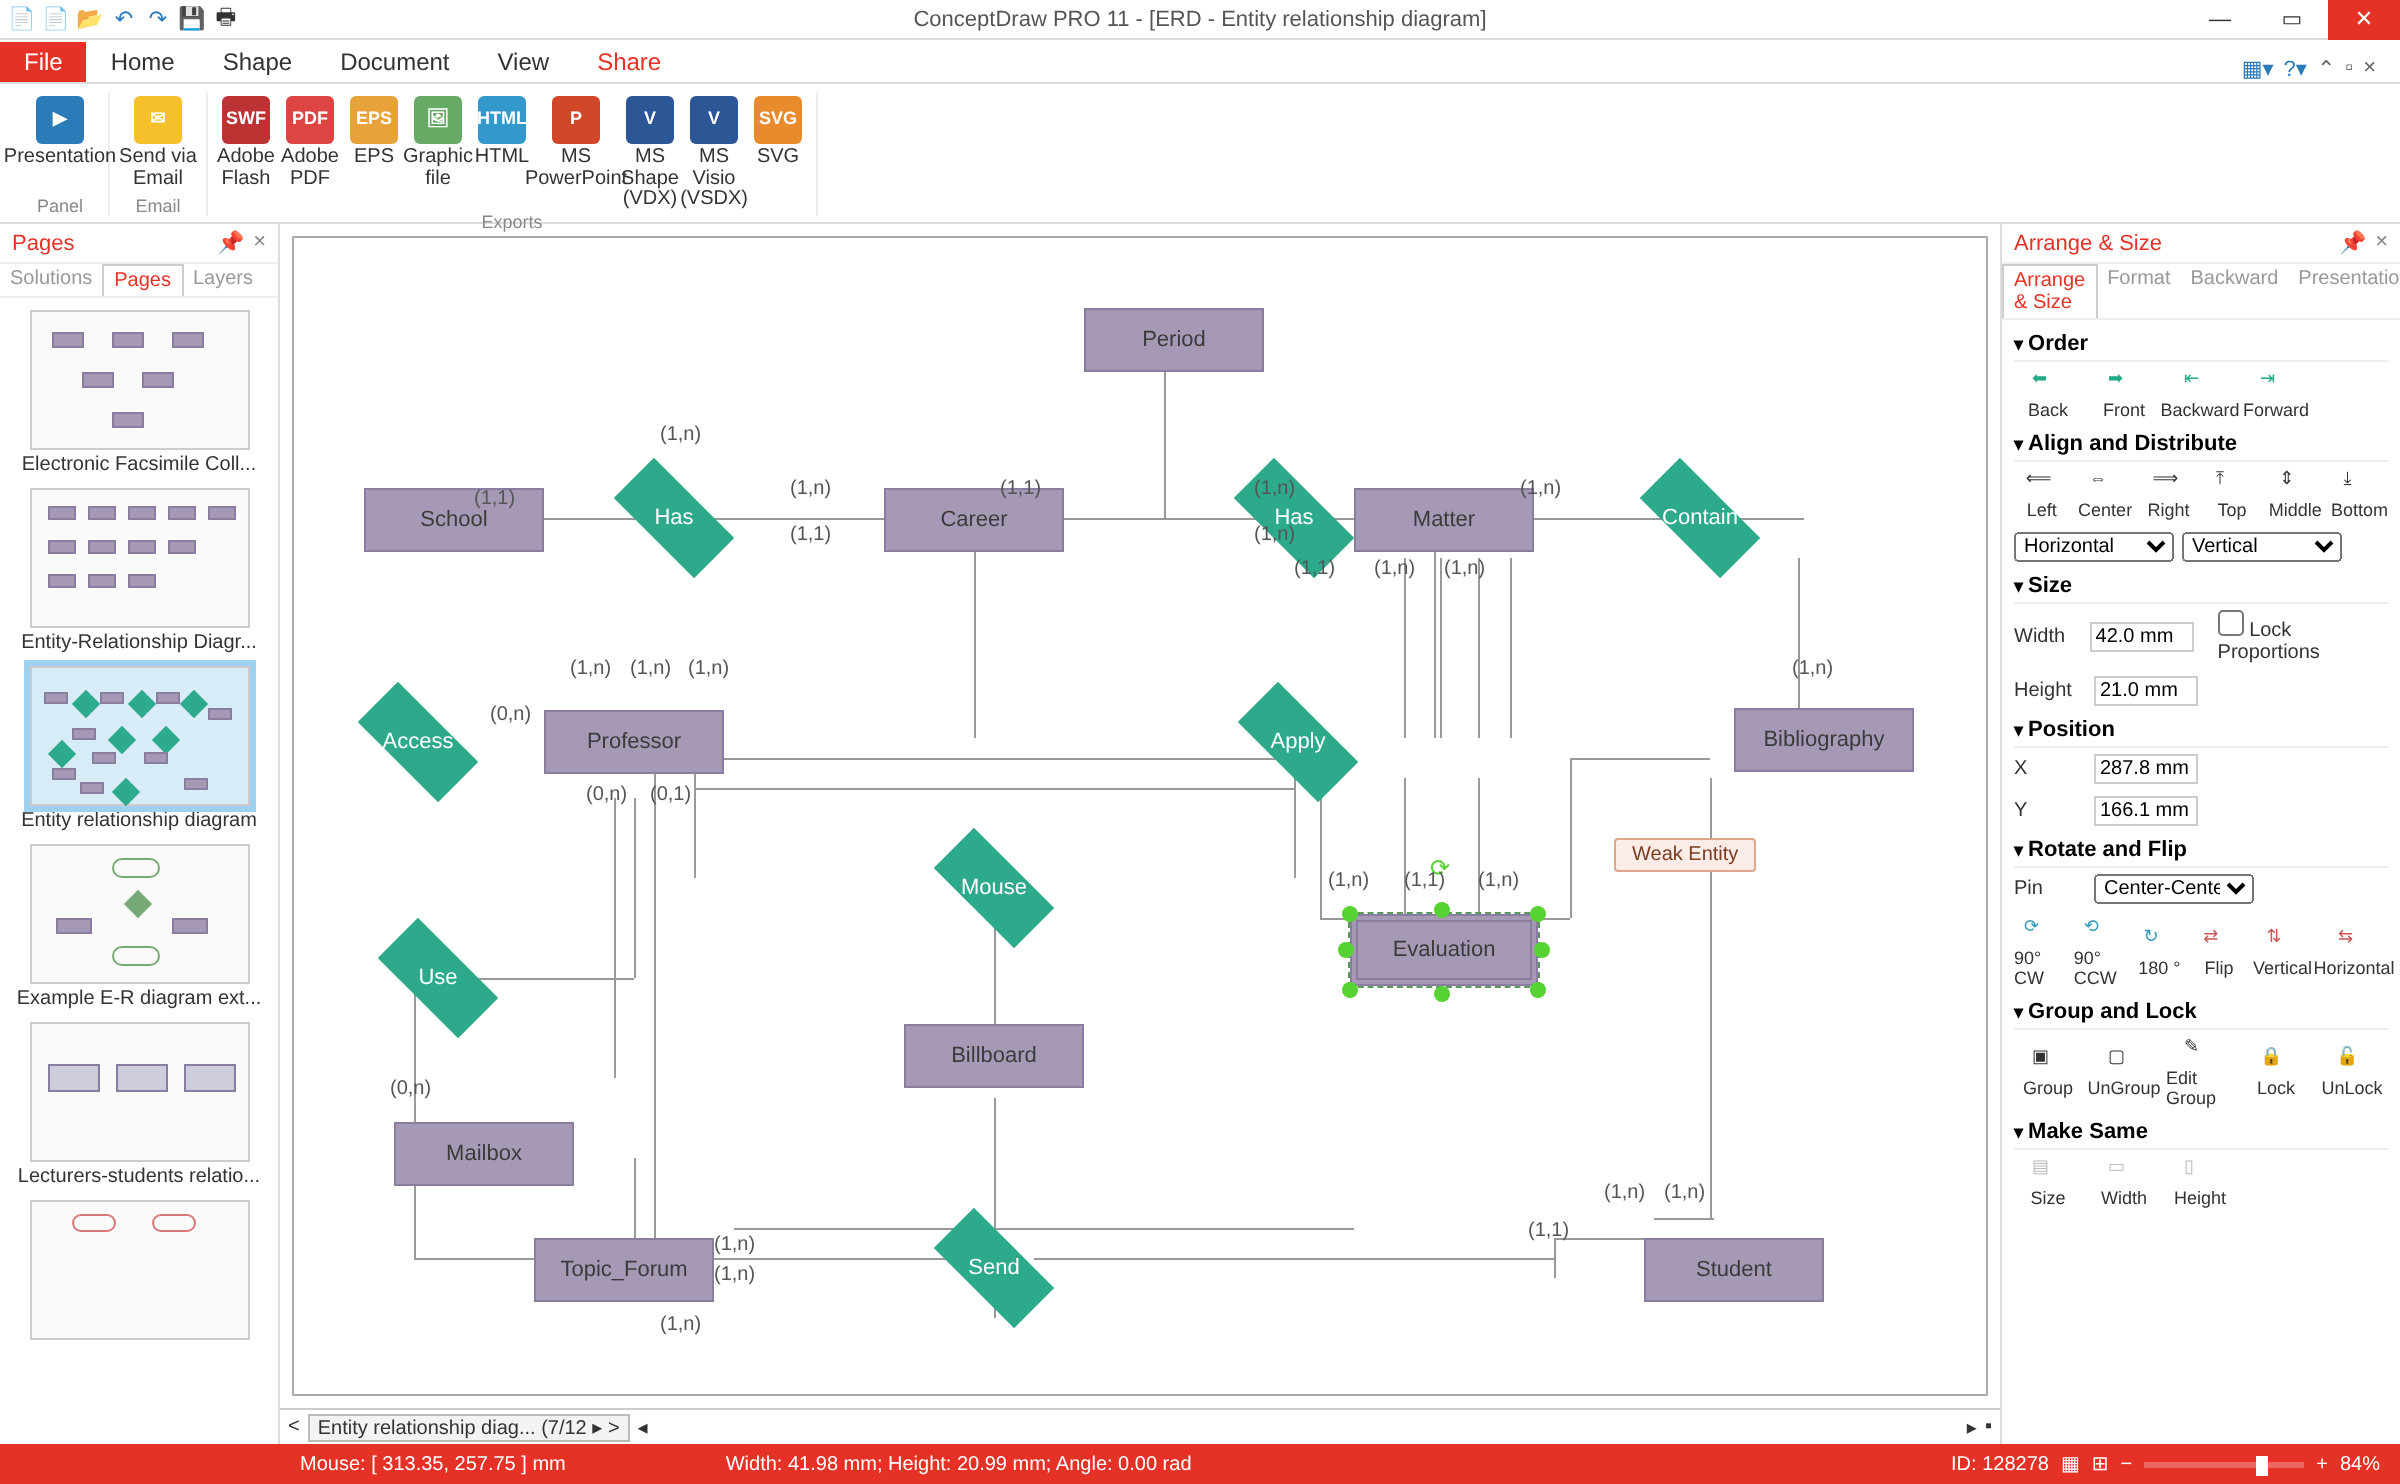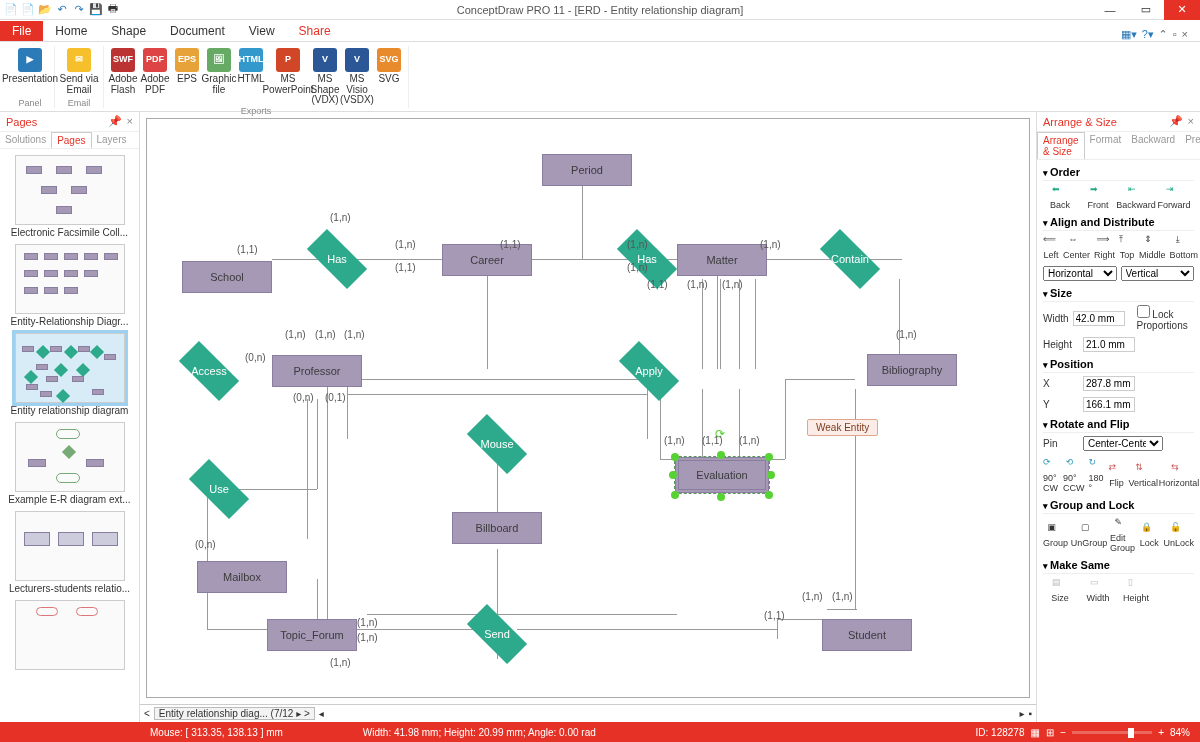--- a/index.html
+++ b/index.html
@@ -43,21 +43,21 @@
 .selected { outline:1px dashed #5a9860; }
 .handle { position:absolute; width:8px; height:8px; background:#57d233; border-radius:4px;}
 
 .rel { position:absolute; width:80px; height:40px; }
 .rel .shape { width:100%; height:100%; background:#2da98c; transform:rotate(45deg) scale(.71,.71); }
 .rel .lbl { position:absolute; inset:0; display:flex; align-items:center; justify-content:center; font-size:11px; color:#fff;}
 .card { position:absolute; font-size:10px; color:#555; }
 .conn { position:absolute; background:#999; }
 .tab-strip { height:18px; border-top:1px solid #ccc; display:flex; align-items:center; font-size:10px; padding:0 4px; gap:4px;}
 .tab-strip .doc { border:1px solid #bbb; padding:0 4px; background:#f3f3f3;}
-.panel-right { width:164px; border-left:1px solid #ddd; display:flex; flex-direction:column; overflow:auto; font-size:10px;}
+.panel-right { width:200px; border-left:1px solid #ddd; display:flex; flex-direction:column; overflow:auto; font-size:10px;}
 .panel-right .section { padding:3px 6px;}
 .panel-right .sechead { font-weight:bold; font-size:11px; color:#000; padding:3px 0 2px; border-bottom:1px solid #eee;}
 .panel-right .sechead::before { content:"▾ "; font-size:9px;}
 .panel-right .row { display:flex; gap:4px; align-items:center; padding:3px 0;}
 .panel-right .iconbtn { display:flex; flex-direction:column; align-items:center; width:34px; font-size:9px; color:#333;}
 .panel-right .iconbtn svg, .panel-right .iconbtn .ic { width:16px; height:16px;}
 .panel-right input[type=text] { width:52px; font-size:10px; border:1px solid #ccc; padding:1px 2px;}
 .panel-right select { width:80px; font-size:10px;}
 .statusbar { height:20px; background:#e63226; color:#fff; display:flex; align-items:center; font-size:10px;}
 .statusbar .cell { padding:0 10px; }
@@ -301,21 +301,21 @@
       <div class="conn" style="left:350px;top:430px;width:1px;height:70px"></div>
       <div class="conn" style="left:350px;top:320px;width:1px;height:100px"></div>
       <div class="conn" style="left:160px;top:280px;width:1px;height:100px"></div>
       <div class="conn" style="left:160px;top:380px;width:1px;height:40px"></div>
       <div class="conn" style="left:220px;top:495px;width:310px;height:1px"></div>
       <div class="conn" style="left:220px;top:510px;width:130px;height:1px"></div>
       <div class="conn" style="left:370px;top:510px;width:260px;height:1px"></div>
       <div class="conn" style="left:630px;top:500px;width:1px;height:20px"></div>
       <div class="conn" style="left:630px;top:500px;width:50px;height:1px"></div>
 
-      <div class="ebox" style="left:35px;top:142px">School</div>
+      <div class="ebox" style="left:35px;top:125px">School</div>
       <div class="ebox" style="left:295px;top:125px">Career</div>
       <div class="ebox" style="left:395px;top:35px">Period</div>
       <div class="ebox" style="left:530px;top:125px">Matter</div>
       <div class="ebox" style="left:720px;top:235px">Bibliography</div>
       <div class="ebox" style="left:125px;top:236px">Professor</div>
       <div class="ebox" style="left:305px;top:393px">Billboard</div>
       <div class="ebox" style="left:50px;top:442px">Mailbox</div>
       <div class="ebox" style="left:120px;top:500px">Topic_Forum</div>
       <div class="ebox" style="left:675px;top:500px">Student</div>
       <div class="ebox weak selected" style="left:528px;top:338px">Evaluation</div>
@@ -555,21 +555,21 @@
         <div class="iconbtn">
             <span class="ic" style="color:#bbb">▯</span>
             <span>Height</span>
           </div>
       </div>
     </div>
   </div>
 </div>
 
 <div class="statusbar">
-  <div class="cell" style="margin-left:140px">Mouse: [ 313.35, 138.13 ] mm</div>
+  <div class="cell" style="margin-left:140px">Mouse: [ 313.35, 257.75 ] mm</div>
   <div class="cell" style="margin-left:60px">Width: 41.98 mm;  Height: 20.99 mm;  Angle: 0.00 rad</div>
   <div class="right">
     <span>ID: 128278</span>
     <span>▦</span>
     <span>⊞</span>
     <span>−</span>
     <div class="slider">
         <div class="knob"></div>
       </div>
     <span>+</span>

